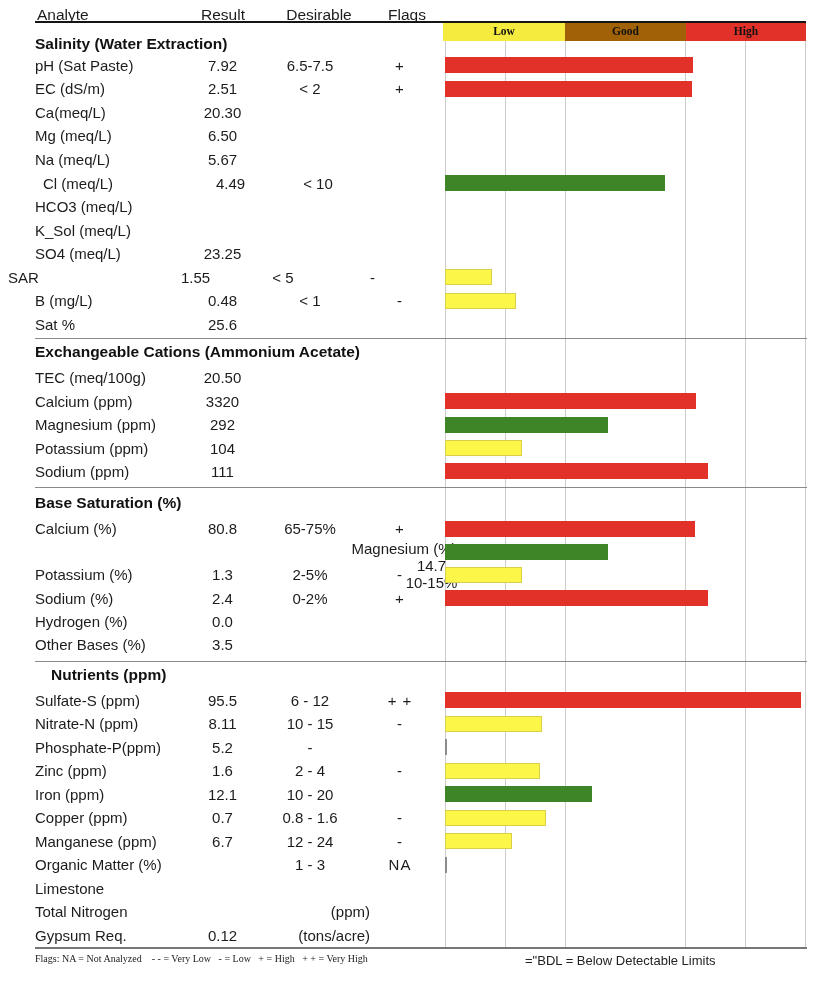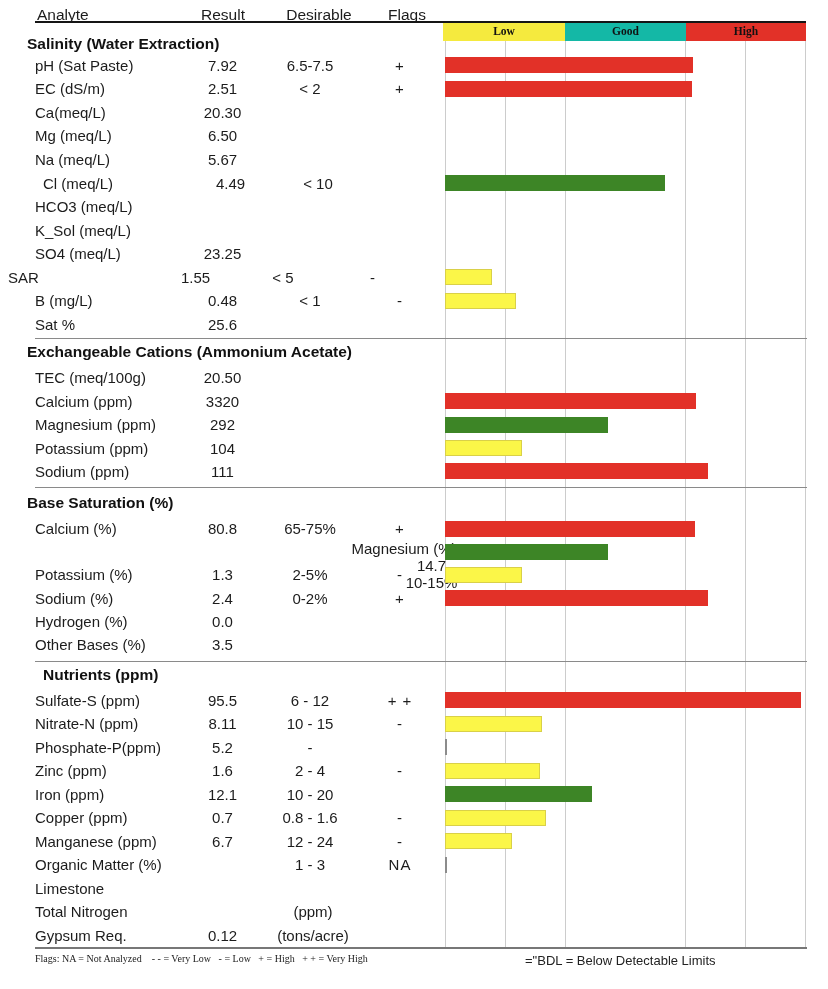--- a/index.html
+++ b/index.html
@@ -29,29 +29,29 @@
   .seg-low{width:122px;}
   .seg-good{width:121px;}
   .seg-high{width:120px;}
 
   
   .gridline{position:absolute;top:40.5px;width:1px;height:907px;background:#cccccc;z-index:0;}
 
   
   .section{position:absolute;left:0;width:828px;}
   .section-title{
-    margin-left:27px;font-weight:bold;font-size:15.5px;color:#111;
+    margin-left:35px;font-weight:bold;font-size:15.5px;color:#111;
     height:21px;line-height:21px;white-space:nowrap;
   }
   .rows{position:absolute;left:0;right:0;}
   .row{position:relative;display:flex;align-items:center;padding-left:35px;width:793px;}
   .c-analyte{width:160px;text-align:left;white-space:nowrap;}
   .c-result{width:55px;text-align:center;}
   .c-desirable{width:120px;text-align:center;}
-  .c-desirable.left{text-align:center;padding-left:6px;box-sizing:border-box;}
+  .c-desirable.left{text-align:right;padding-left:6px;box-sizing:border-box;}
   .c-flags{width:60px;text-align:center;letter-spacing:1px;}
   .bar{position:absolute;left:445px;height:16px;z-index:1;box-sizing:border-box;}
   .bar.yellow{border:1px solid #d9d049;}
 
   
   .divider{position:absolute;left:35px;width:772px;height:1.5px;background:#8a8a8a;z-index:2;}
   .divider-1{top:337.5px;}
   .divider-2{top:486.5px;}
   .divider-3{top:660.5px;}
   .bottom-border{position:absolute;left:35px;top:947px;width:772px;height:1.5px;background:#777;z-index:2;}
@@ -80,21 +80,21 @@
     <span class="h-desirable">Desirable</span>
     <span class="h-flags">Flags</span>
   </div>
 
   <div class="header-underline"></div>
 
   <div class="legend">
     <div class="seg seg-low" style="background-color: rgb(245, 234, 62);">
       <span>Low</span>
     </div>
-    <div class="seg seg-good" style="background-color: #14b8a6;">
+    <div class="seg seg-good" style="background-color: #a16207;">
       <span>Good</span>
     </div>
     <div class="seg seg-high" style="background-color: rgb(226, 49, 40);">
       <span>High</span>
     </div>
   </div>
 
   <div id="gridlines">
       <div class="gridline" style="left: 445px;"></div>
       <div class="gridline" style="left: 505px;"></div>

